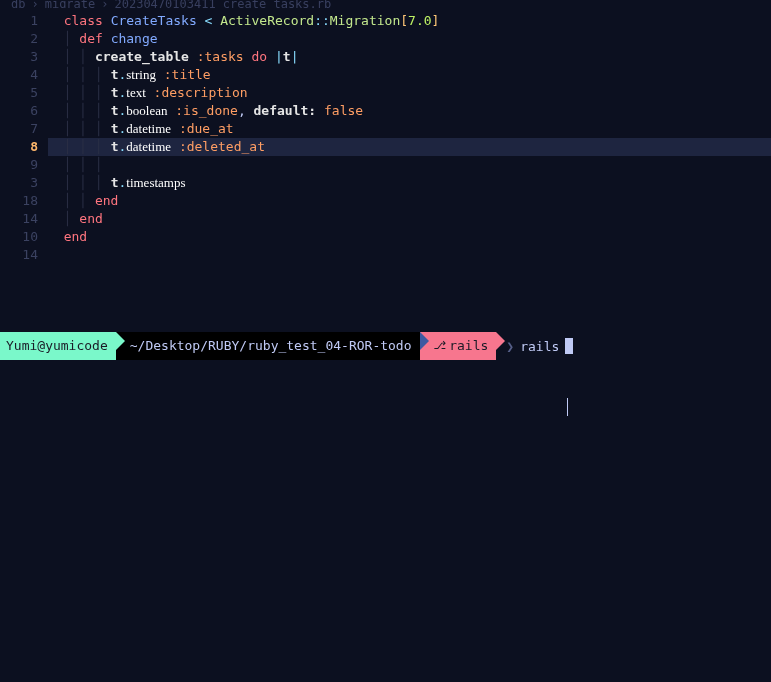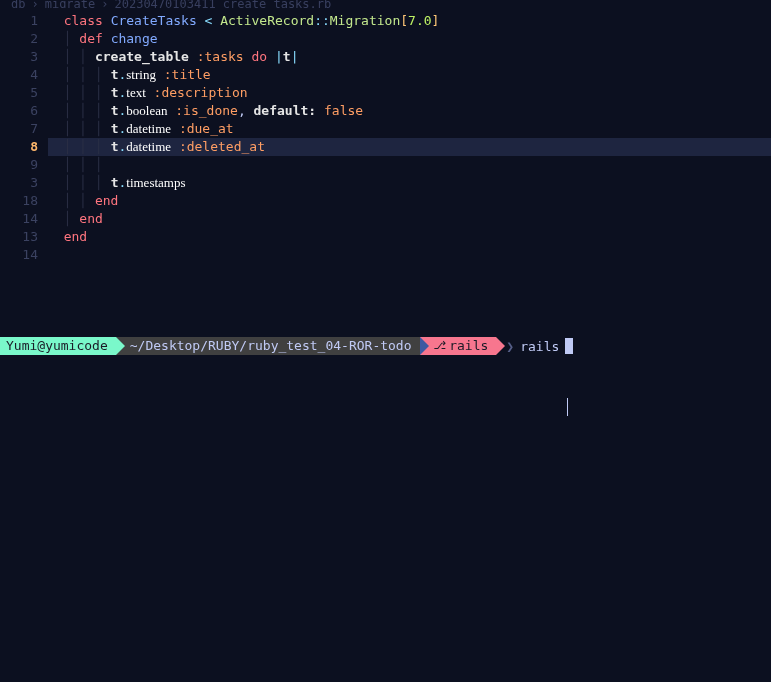--- a/index.html
+++ b/index.html
@@ -76,31 +76,31 @@
     }
     .term-line {
       display: flex;
       align-items: center;
       height: 20px;
       font-size: 13px;
     }
     .seg {
       padding: 1px 8px 1px 6px;
       position: relative;
-      height: 18px;
+      height: 28px;
       line-height: 16px;
       display: flex;
       align-items: center;
     }
     .seg-user {
       background: #7af8ca;
       color: #1a1b26;
     }
     .seg-path {
-      background: #404040;
+      background: #000000;
       color: #c0caf5;
       padding-left: 14px;
     }
     .seg-git {
       background: #f7768e;
       color: #1a1b26;
       padding-left: 14px;
     }
     .seg::after {
       content: '';
@@ -158,21 +158,21 @@
       <div class="ln">3</div>
       <div class="ln">4</div>
       <div class="ln">5</div>
       <div class="ln">6</div>
       <div class="ln">7</div>
       <div class="ln active">8</div>
       <div class="ln">9</div>
       <div class="ln">3</div>
       <div class="ln">18</div>
       <div class="ln">14</div>
-      <div class="ln">13</div>
+      <div class="ln">10</div>
       <div class="ln">14</div>
     </div>
   <div class="code" id="code"><div class="code-line"><span class="guide">  </span><span class="kw">class </span><span class="cls">CreateTasks</span><span class="op"> &lt; </span><span class="const">ActiveRecord</span><span class="op">::</span><span class="const">Migration</span><span class="brack">[</span><span class="num">7.0</span><span class="brack">]</span></div><div class="code-line"><span class="guide">  │ </span><span class="kw">def </span><span class="defname">change</span></div><div class="code-line"><span class="guide">  │ │ </span><span class="ident">create_table </span><span class="sym">:tasks</span><span> </span><span class="kw">do</span><span class="op"> |</span><span class="ident">t</span><span class="op">|</span></div><div class="code-line"><span class="guide">  │ │ │ </span><span class="ident">t</span><span class="op">.</span><span class="method">string</span><span> </span><span class="sym">:title</span></div><div class="code-line"><span class="guide">  │ │ │ </span><span class="ident">t</span><span class="op">.</span><span class="method">text</span><span> </span><span class="sym">:description</span></div><div class="code-line"><span class="guide">  │ │ │ </span><span class="ident">t</span><span class="op">.</span><span class="method">boolean</span><span> </span><span class="sym">:is_done</span><span class="punc">, </span><span class="ident">default: </span><span class="bool">false</span></div><div class="code-line"><span class="guide">  │ │ │ </span><span class="ident">t</span><span class="op">.</span><span class="method">datetime</span><span> </span><span class="sym">:due_at</span></div><div class="code-line highlight"><span class="guide">  │ │ │ </span><span class="ident">t</span><span class="op">.</span><span class="method">datetime</span><span> </span><span class="sym">:deleted_at</span></div><div class="code-line"><span class="guide">  │ │ │ </span></div><div class="code-line"><span class="guide">  │ │ │ </span><span class="ident">t</span><span class="op">.</span><span class="method">timestamps</span></div><div class="code-line"><span class="guide">  │ │ </span><span class="kw">end</span></div><div class="code-line"><span class="guide">  │ </span><span class="kw">end</span></div><div class="code-line"><span class="guide">  </span><span class="kw">end</span></div><div class="code-line"><span class="guide">  </span></div></div>
 </div>
 
 <div class="terminal">
   <div class="term-line">
     <span class="seg seg-user">Yumi@yumicode</span>
     <span class="seg seg-path">~/Desktop/RUBY/ruby_test_04-ROR-todo</span>
     <span class="seg seg-git">

